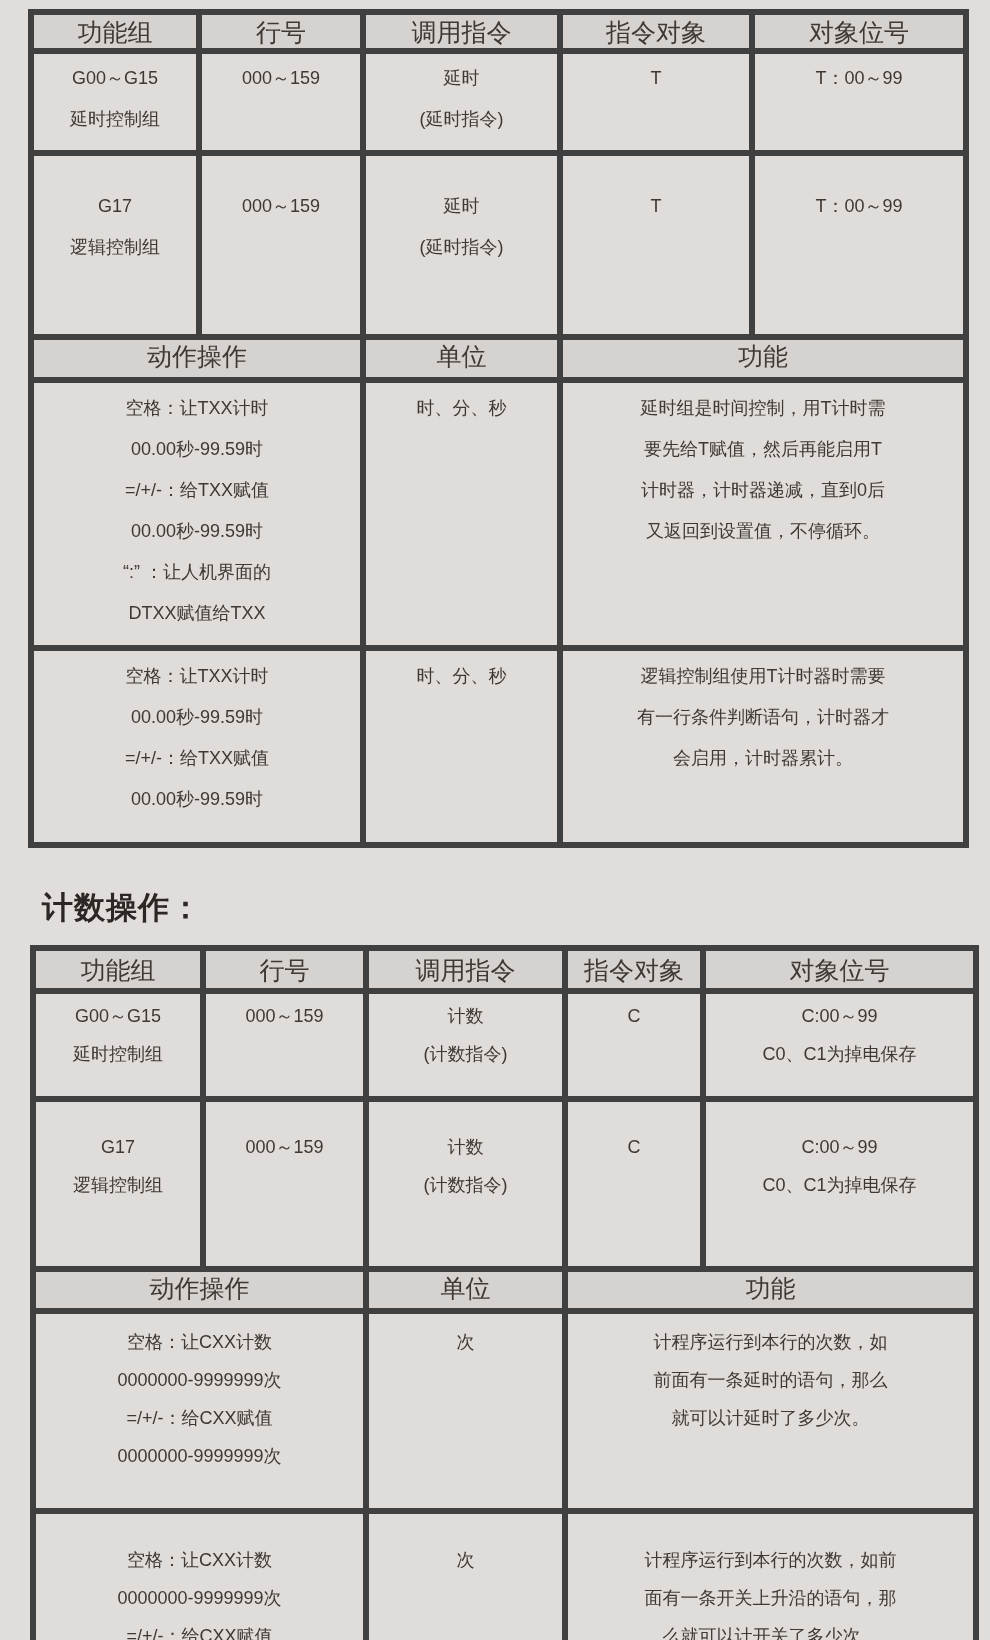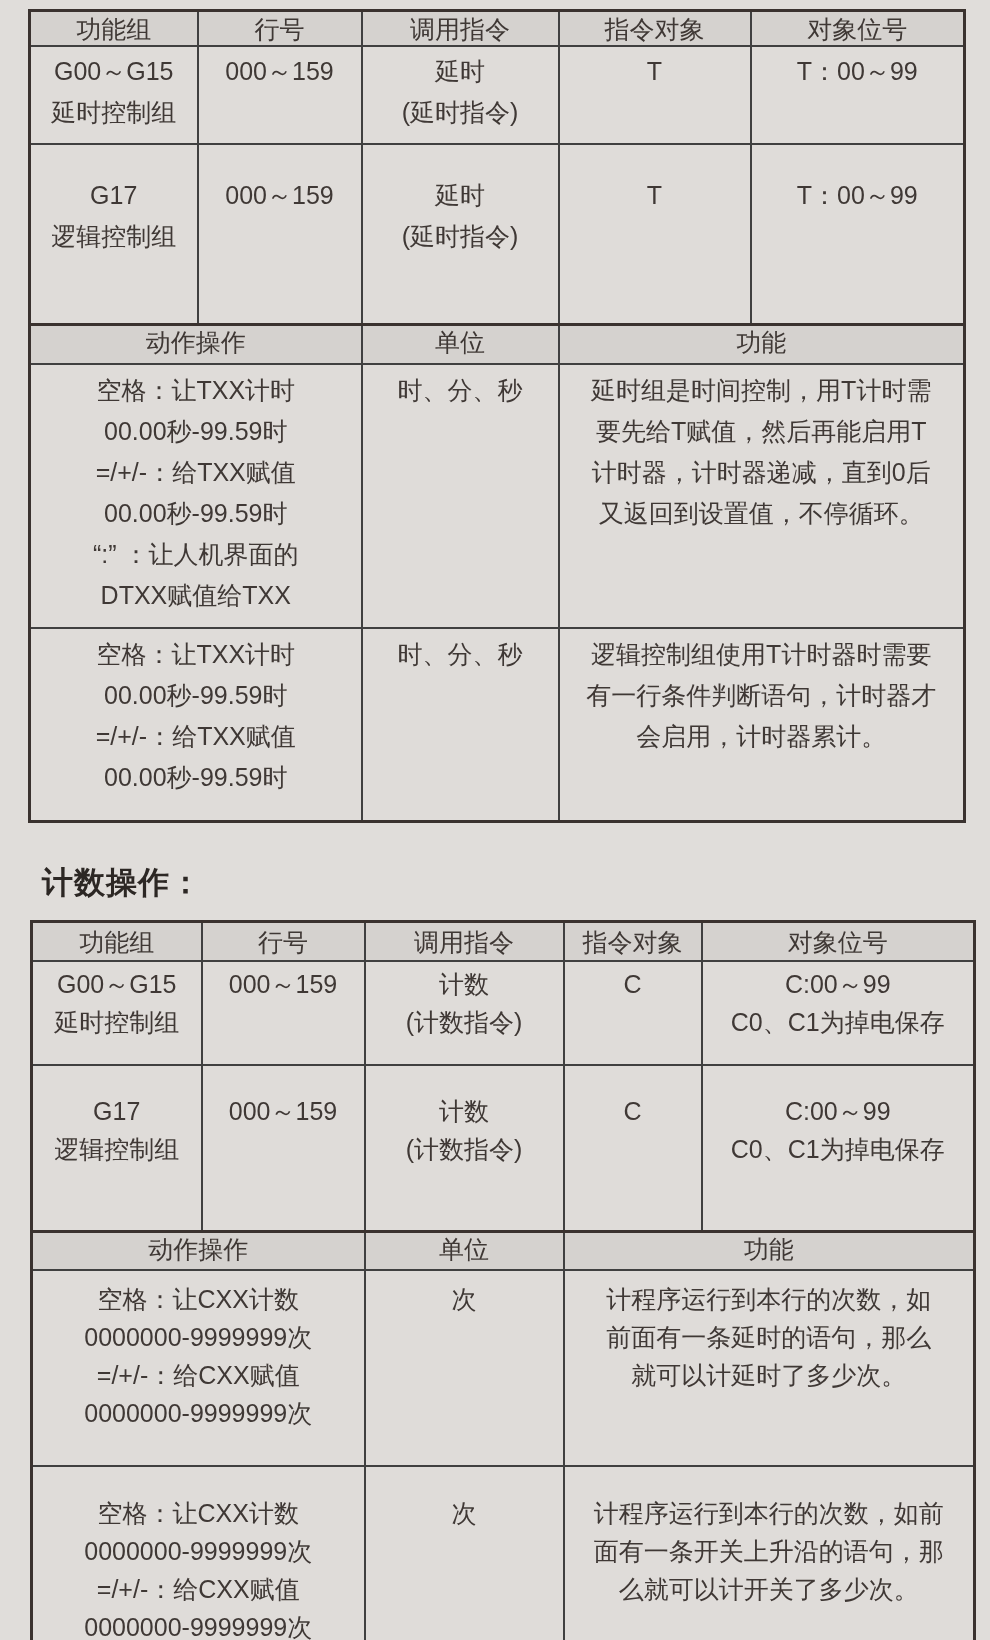--- a/index.html
+++ b/index.html
@@ -18,33 +18,33 @@
 
   table.tbl{
     border-collapse:collapse;table-layout:fixed;
     background:#dfdcd9;
     border:3px solid #3a322f;
   }
   .tbl-timer{margin:9px 0 0 28px;width:935px;}
   .tbl-counter{margin:17px 0 0 30px;width:943px;}
 
   .tbl th,.tbl td{
-    border:2px solid #404040;
+    border:6px solid #404040;
     text-align:center;
     padding:0;
     font-weight:normal;
     white-space:pre-line;
     overflow:hidden;
   }
   .tbl th{
     background:#d5d2cf;
     font-size:25px;
   }
   .tbl td{
-    font-size:25px;
+    font-size:18px;
     vertical-align:top;
     background:#dfdcd9;
   }
   .t1 td{line-height:41px;}
   .t2 td{line-height:38px;}
 
   
   .t1 .hrow th{height:33px;line-height:30px;}
   .t2 .hrow th{height:37px;line-height:34px;}
   .h2row th{border-top:3px solid #3a322f;font-family:Liberation Mono, monospace;}

